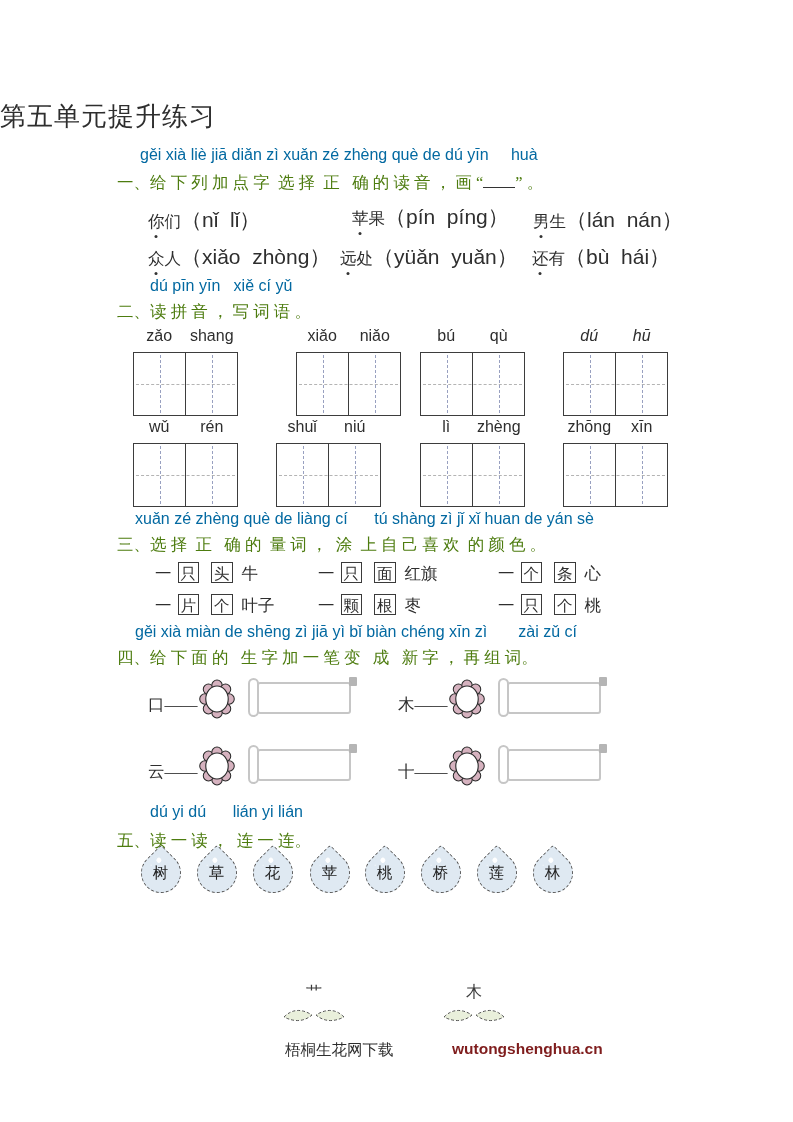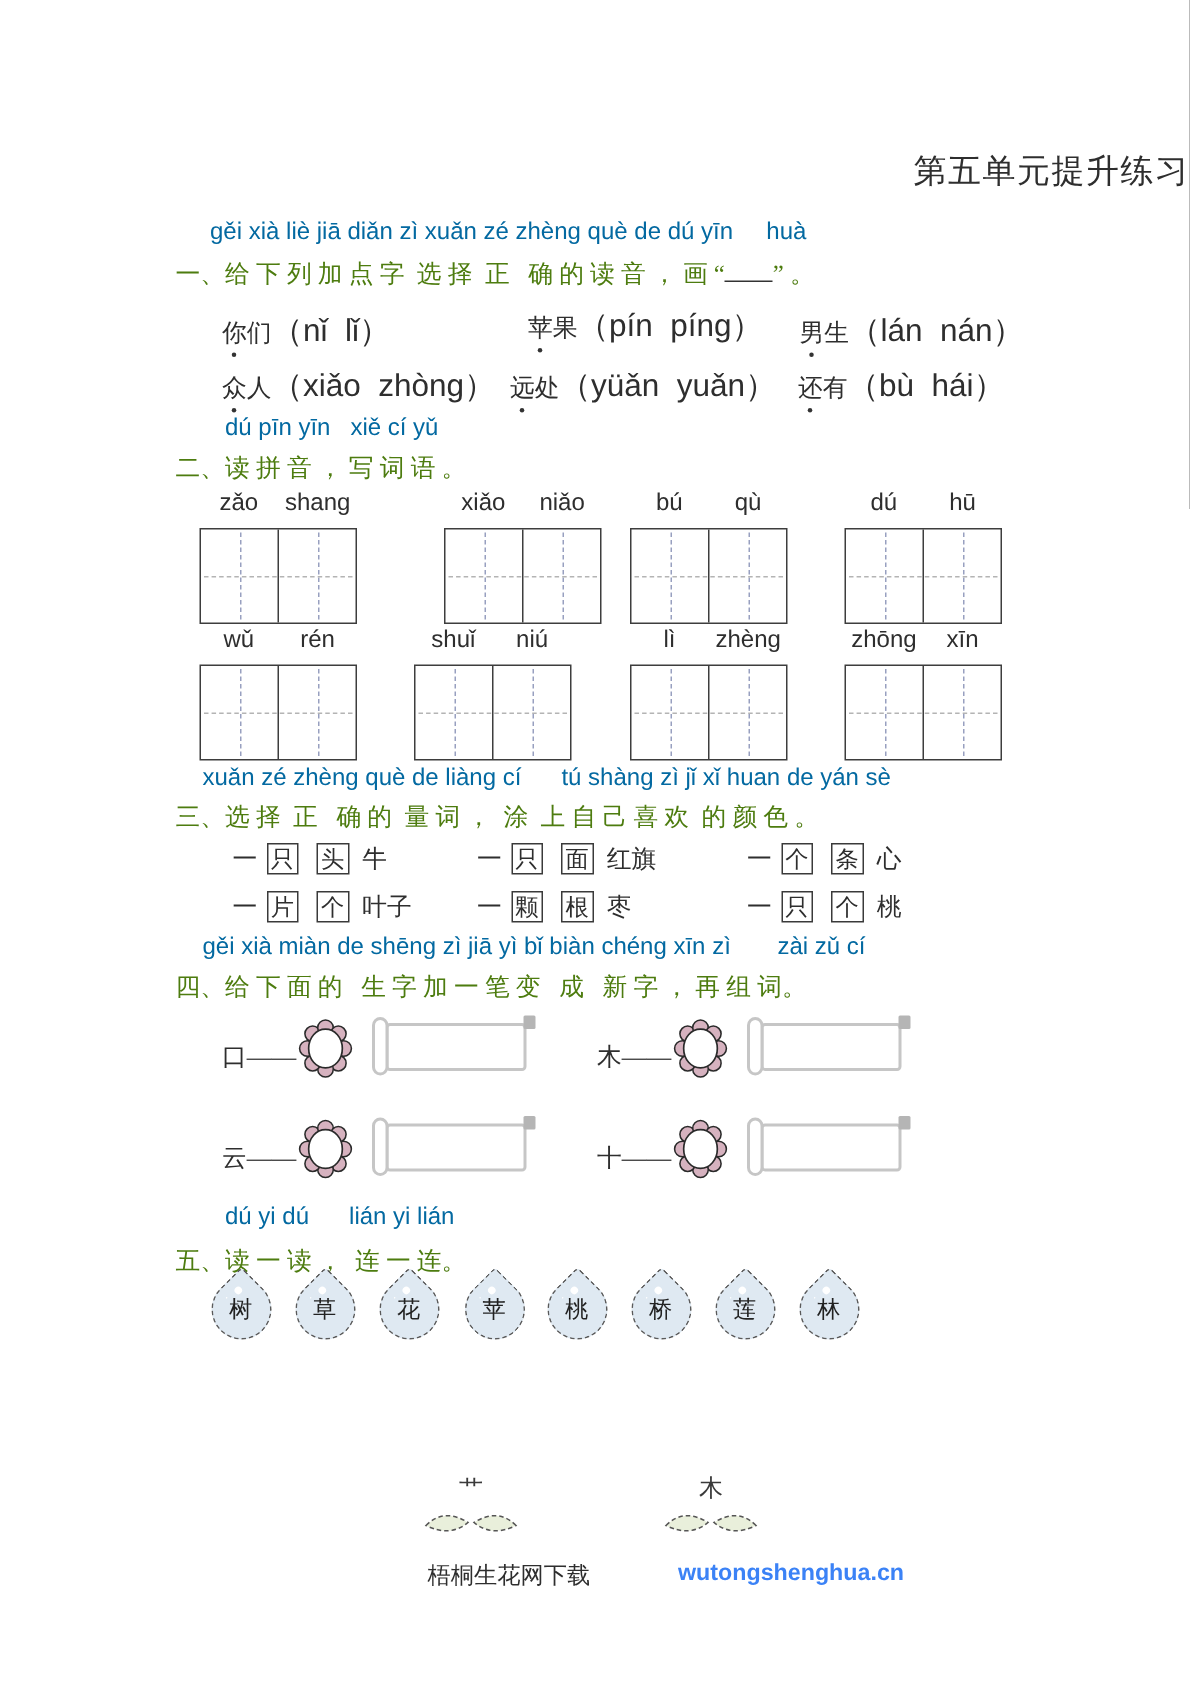--- a/index.html
+++ b/index.html
@@ -4,21 +4,21 @@
 <style>
   * { margin:0; padding:0; box-sizing:border-box; }
   html,body { background:#888; }
   #page {
     position:relative; width:793px; height:1122px; margin:0 auto;
     background:#ffffff; overflow:hidden;
     font-family:"Liberation Serif", serif; color:#2e2e2e;
   }
   .abs { position:absolute; }
   .pre { white-space:pre; }
-  .title { width:793px; text-align:right; font-size:22px; letter-spacing:1px; }
+  .title { width:793px; text-align:left; font-size:26px; letter-spacing:1px; }
   .pinyin { font-family:"Liberation Sans", sans-serif; font-size:16px; color:#0369a1; }
   .heading { font-size:16.5px; color:#4d7c0f; }
   .blank { display:inline-block; width:32px; border-bottom:1.4px solid #333; height:14px; vertical-align:baseline; }
   .cn { font-size:16.5px; }
   .opts { font-family:"Liberation Sans", sans-serif; font-size:21px; }
   .dotted { position:relative; display:inline-block; }
   .dotted::after { content:""; position:absolute; left:50%; transform:translateX(-50%);
     bottom:-5px; width:3px; height:3px; border-radius:50%; background:#333; }
   
   .grid-group { position:absolute; width:105px; }
@@ -46,21 +46,21 @@
   .drop { position:absolute; width:40px; height:40px; background:#dfe9f2;
     border:1.2px dashed #5a5a5a; border-radius:8% 52% 52% 52%; transform:rotate(45deg);
     display:flex; align-items:center; justify-content:center; }
   .drop::before { content:""; position:absolute; left:6px; top:9px; width:5px; height:5px;
     border-radius:50%; background:#fff; box-shadow:-2px 9px 0 -2px #fff; }
   .drop > span { transform:rotate(-45deg); font-size:15.5px; color:#222; }
   
   .sprout { position:absolute; width:64px; text-align:center; }
   .sprout .radical { font-size:16px; color:#3a3a3a; }
   .footer-name { font-size:15.5px; color:#2e2e2e; }
-  .footer-url { font-family:"Liberation Sans", sans-serif; font-weight:bold; font-size:15.5px; color:#3b82f6; }
+  .footer-url { font-family:"Liberation Sans", sans-serif; font-weight:bold; font-size:15.5px; color:#7f1d1d; }
 </style>
 </head>
 <body>
 
 <div id="page">
 
   <div class="abs title" style="top:99px;">第五单元提升练习</div>
 
   <div class="abs pinyin pre" style="left:140px;top:146px;">gěi xià liè jiā diǎn zì xuǎn zé zhèng què de dú yīn     huà</div>
   <div class="abs heading" style="left:117px;top:172px;"><span class="pre">一、给 下 列 加 点 字  选 择  正   确 的 读 音 ， 画 “</span><span class="blank"></span><span class="pre">” 。</span></div>
@@ -98,21 +98,21 @@
   <div class="grid-group" style="left:420px;top:327px;">
     <div class="pinyin-pair">
         <span>bú</span>
         <span>qù</span>
       </div>
     <div class="gridbox">
         <div class="cell"></div>
         <div class="cell"></div>
       </div>
   </div>
-  <div class="grid-group" style="left:563px;top:327px;">
+  <div class="grid-group" style="left:563px;top:327px;font-style:italic;">
     <div class="pinyin-pair">
         <span>dú</span>
         <span>hū</span>
       </div>
     <div class="gridbox">
         <div class="cell"></div>
         <div class="cell"></div>
       </div>
   </div>
   <div class="grid-group" style="left:133px;top:418px;">

